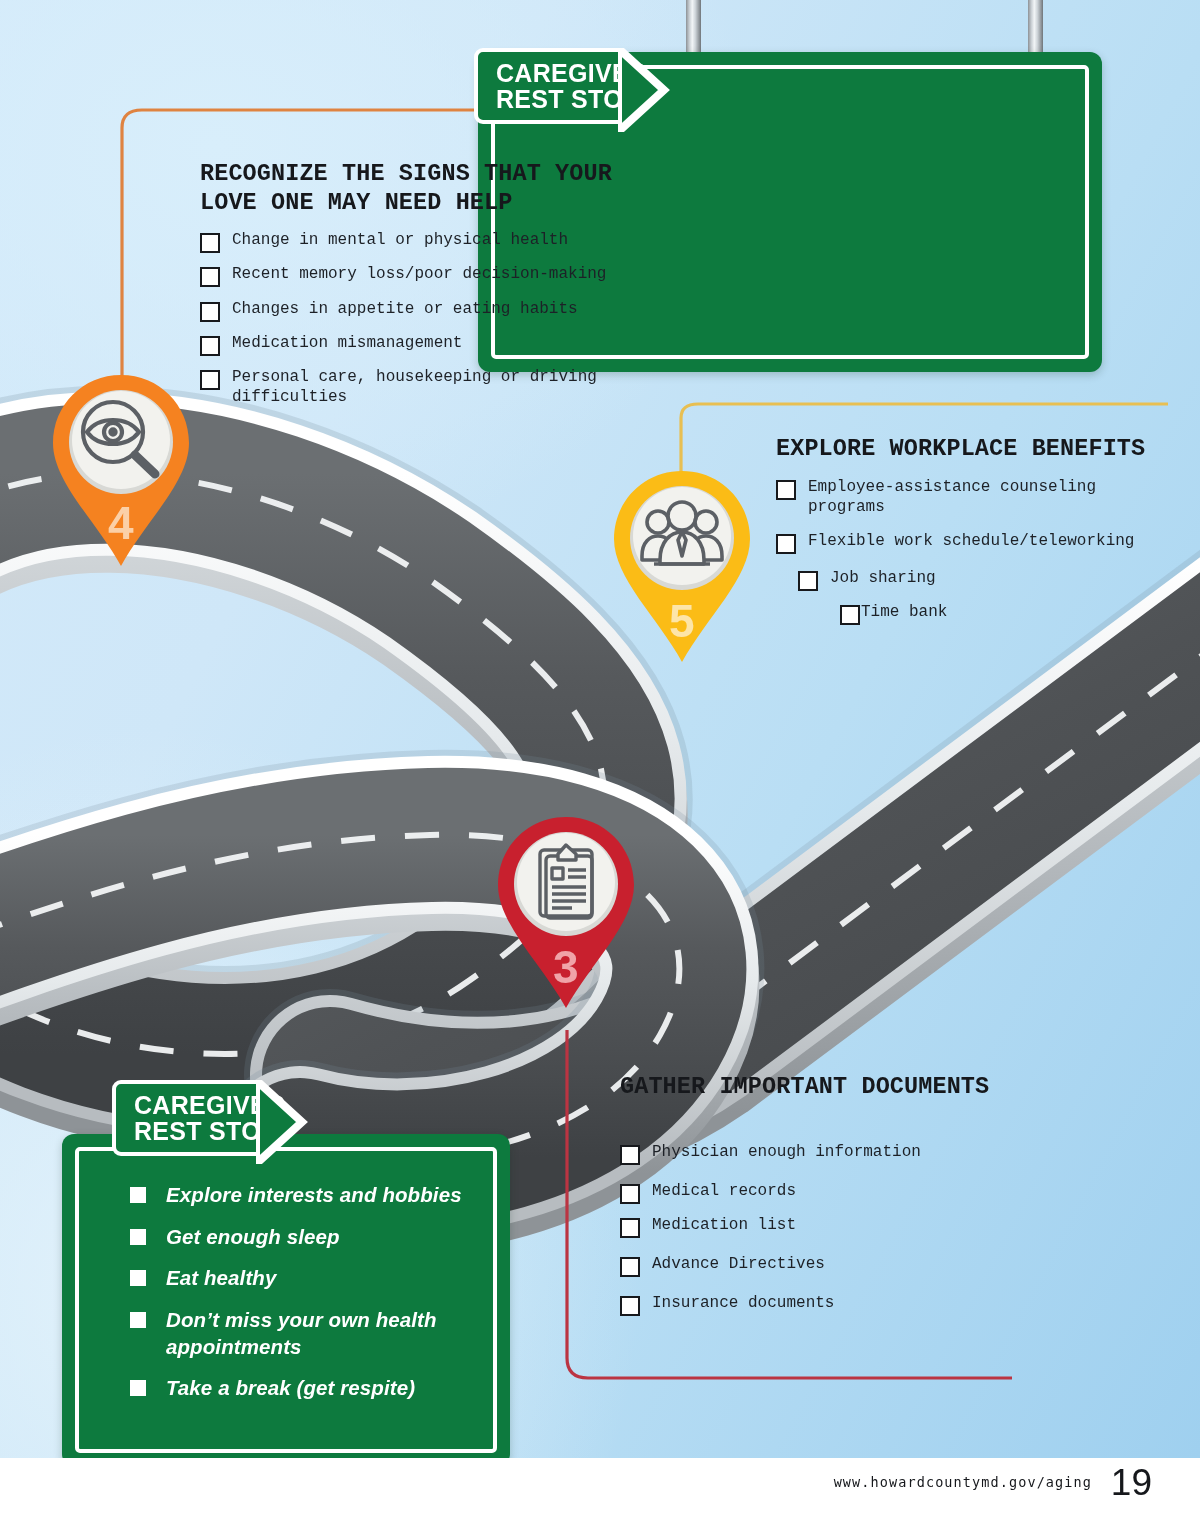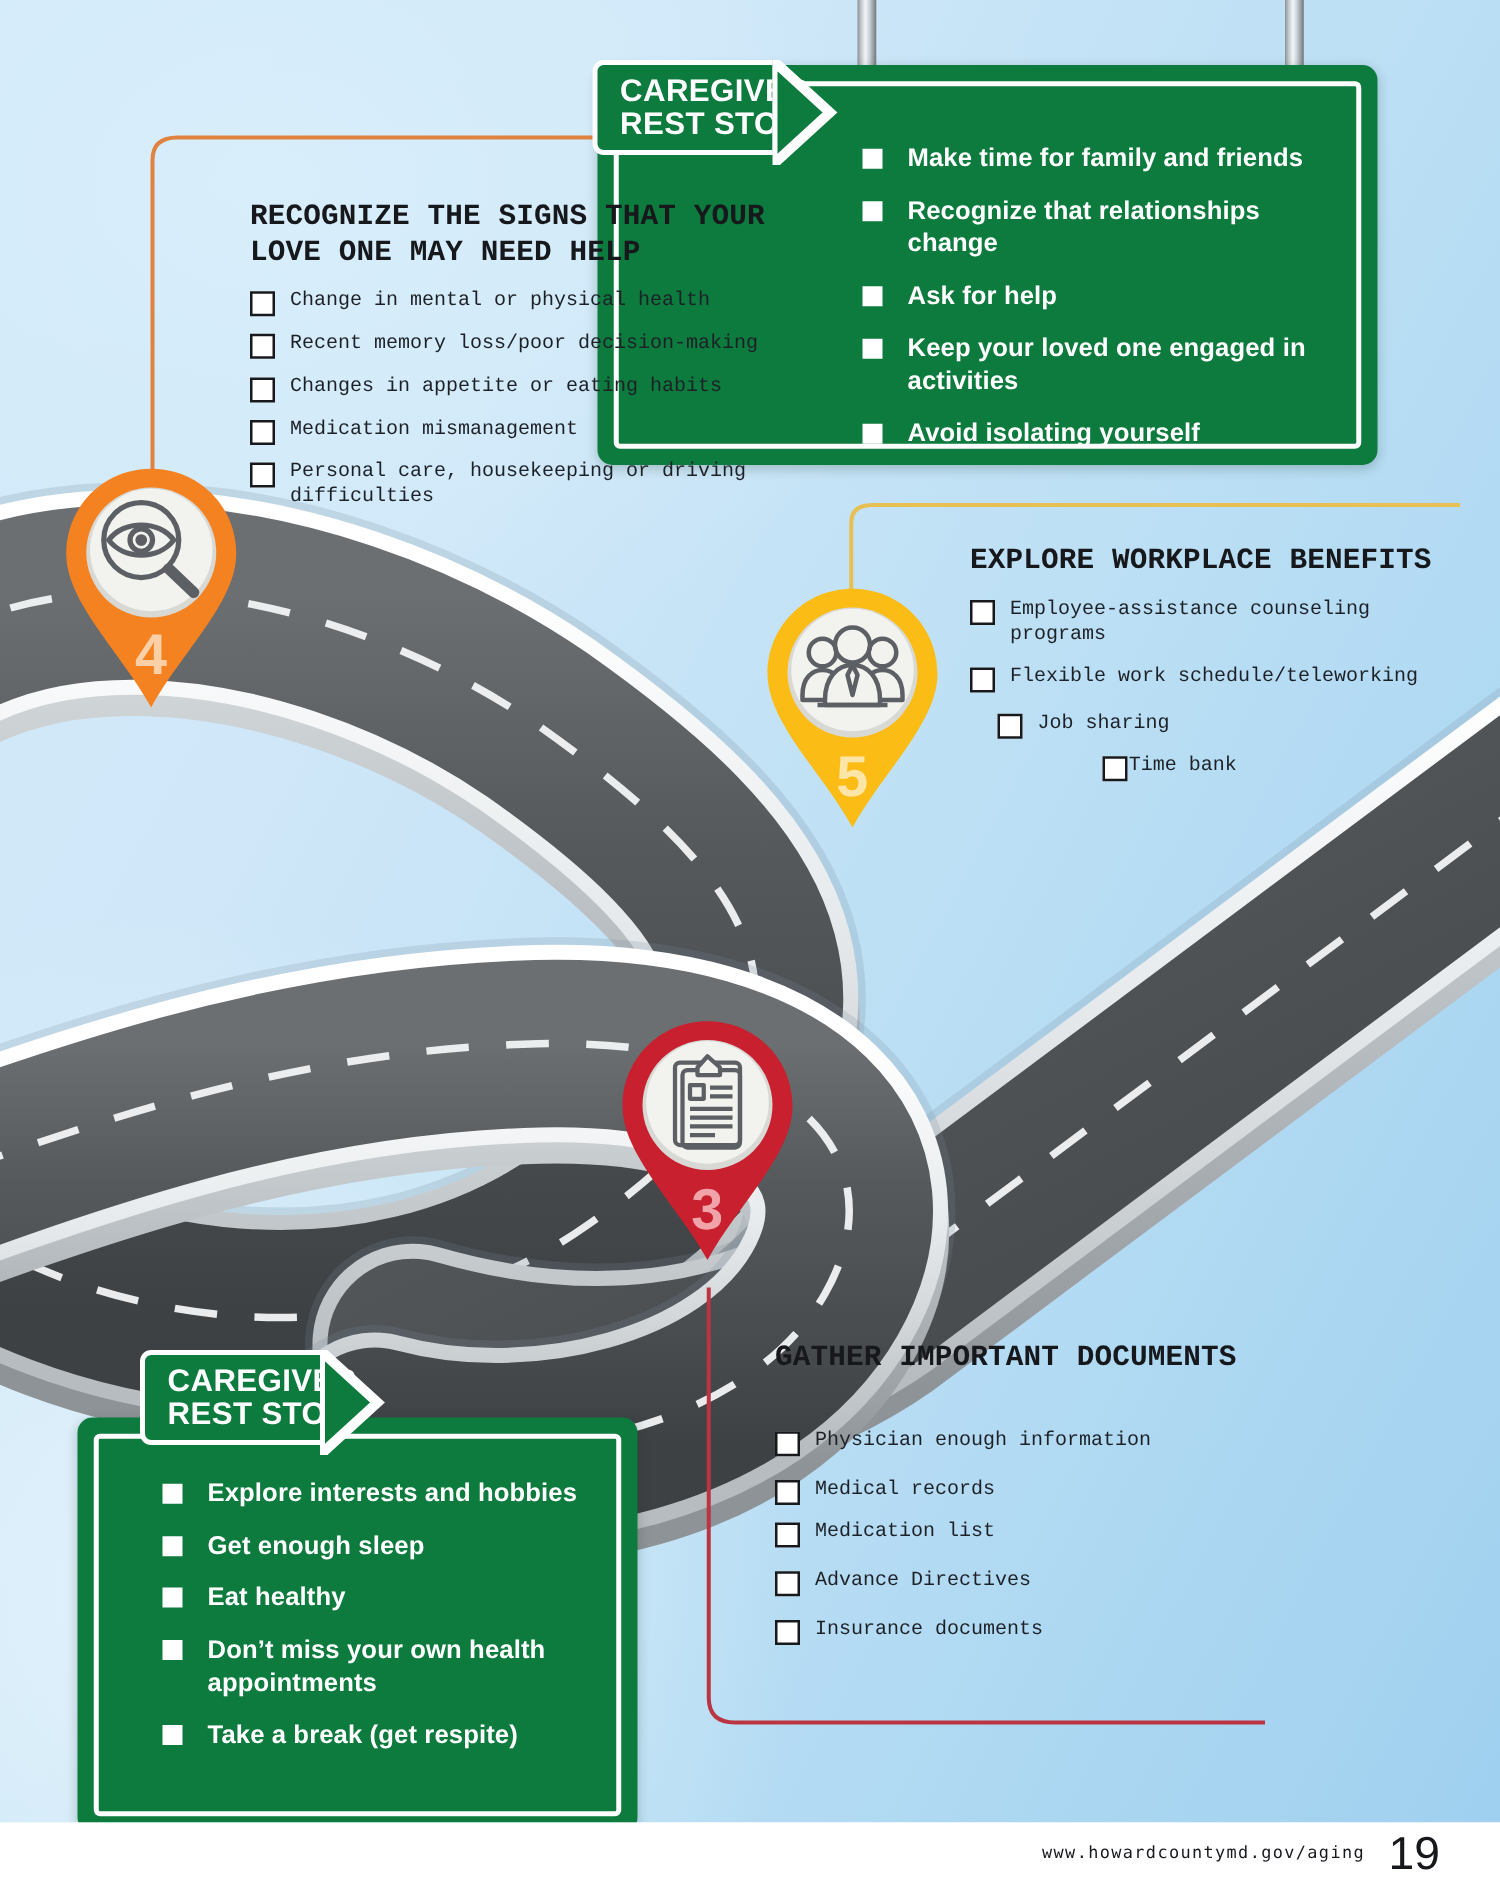--- a/index.html
+++ b/index.html
@@ -103,21 +103,21 @@
     margin-bottom: 14px;
   }
   .checklist li::before {
     content: ""; position: absolute; left: 0; top: 3px;
     width: 16px; height: 16px;
     background: #ffffff;
     border: 2.4px solid #17191d;
   }
   .checklist li.i1 { margin-left: 22px; margin-top: 17px; }
   .checklist li.i2 { margin-left: 56px; }
-  .checklist li.i3 { margin-left: 106px; padding-left: 21px; }
+  .checklist li.i3 { margin-left: 64px; padding-left: 21px; }
 
   
   .pin { position: absolute; width: 148px; height: 200px; }
   .pin svg { position: absolute; left: 0; top: 0; }
   .pin-num {
     position: absolute; left: 0; right: 0;
     text-align: center;
     font-size: 46px; font-weight: bold;
     letter-spacing: .5px;
   }
@@ -218,27 +218,20 @@
       <path d="M 681 500 L 681 418 Q 681 404 698 404 L 1168 404" fill="none" stroke="#e8bf52" stroke-width="3.2"></path>
       <path d="M 567 1030 L 567 1358 Q 567 1378 588 1378 L 1012 1378" fill="none" stroke="#bb3442" stroke-width="3.2"></path>
     </svg>
 
     <div class="sign" style="left:478px; top:4px; width:624px;">
       <div class="sign-post" style="left:208px; top:-6px; height:70px;"></div>
       <div class="sign-post" style="left:550px; top:-6px; height:70px;"></div>
 
       <div class="sign-board" style="margin-top:48px; width:624px; height:320px;">
         <div class="sign-inner"></div>
-        <ul class="sign-list" style="left:212px; top:62px; right:34px;">
-          <li>Make time for family and friends</li>
-          <li>Recognize that relationships change</li>
-          <li>Ask for help</li>
-          <li>Keep your loved one engaged in activities</li>
-          <li>Avoid isolating yourself</li>
-        </ul>
       </div>
 
       <div class="sign-tab" style="left:-4px; top:44px; width:148px; height:76px;">
         <span class="sign-tab-text">CAREGIVER
 REST STOP</span>
         <svg class="sign-tab-arrow" viewBox="0 0 58 84" preserveAspectRatio="none">
           <polygon points="0,0 46,42 0,84" fill="#0d7a3e" stroke="#ffffff" stroke-width="8"></polygon>
         </svg>
       </div>
     </div>
@@ -271,21 +264,21 @@
         <li style="">Medical records</li>
         <li style="margin-bottom:19px;">Medication list</li>
         <li style="margin-bottom:19px;">Advance Directives</li>
         <li>Insurance documents</li>
       </ul>
     </div>
 
     <div class="sign" style="left:62px; top:1080px; width:448px;">
       <div class="sign-board" style="margin-top:54px; width:448px; height:332px;">
         <div class="sign-inner"></div>
-        <ul class="sign-list" style="left:68px; top:48px; right:14px;">
+        <ul class="sign-list" style="left:68px; top:48px; right:14px;font-style:italic;">
           <li>Explore interests and hobbies</li>
           <li>Get enough sleep</li>
           <li>Eat healthy</li>
           <li>Don’t miss your own health appointments</li>
           <li>Take a break (get respite)</li>
         </ul>
       </div>
 
       <div class="sign-tab" style="left:50px; top:0px; width:148px; height:76px;">
         <span class="sign-tab-text">CAREGIVER

